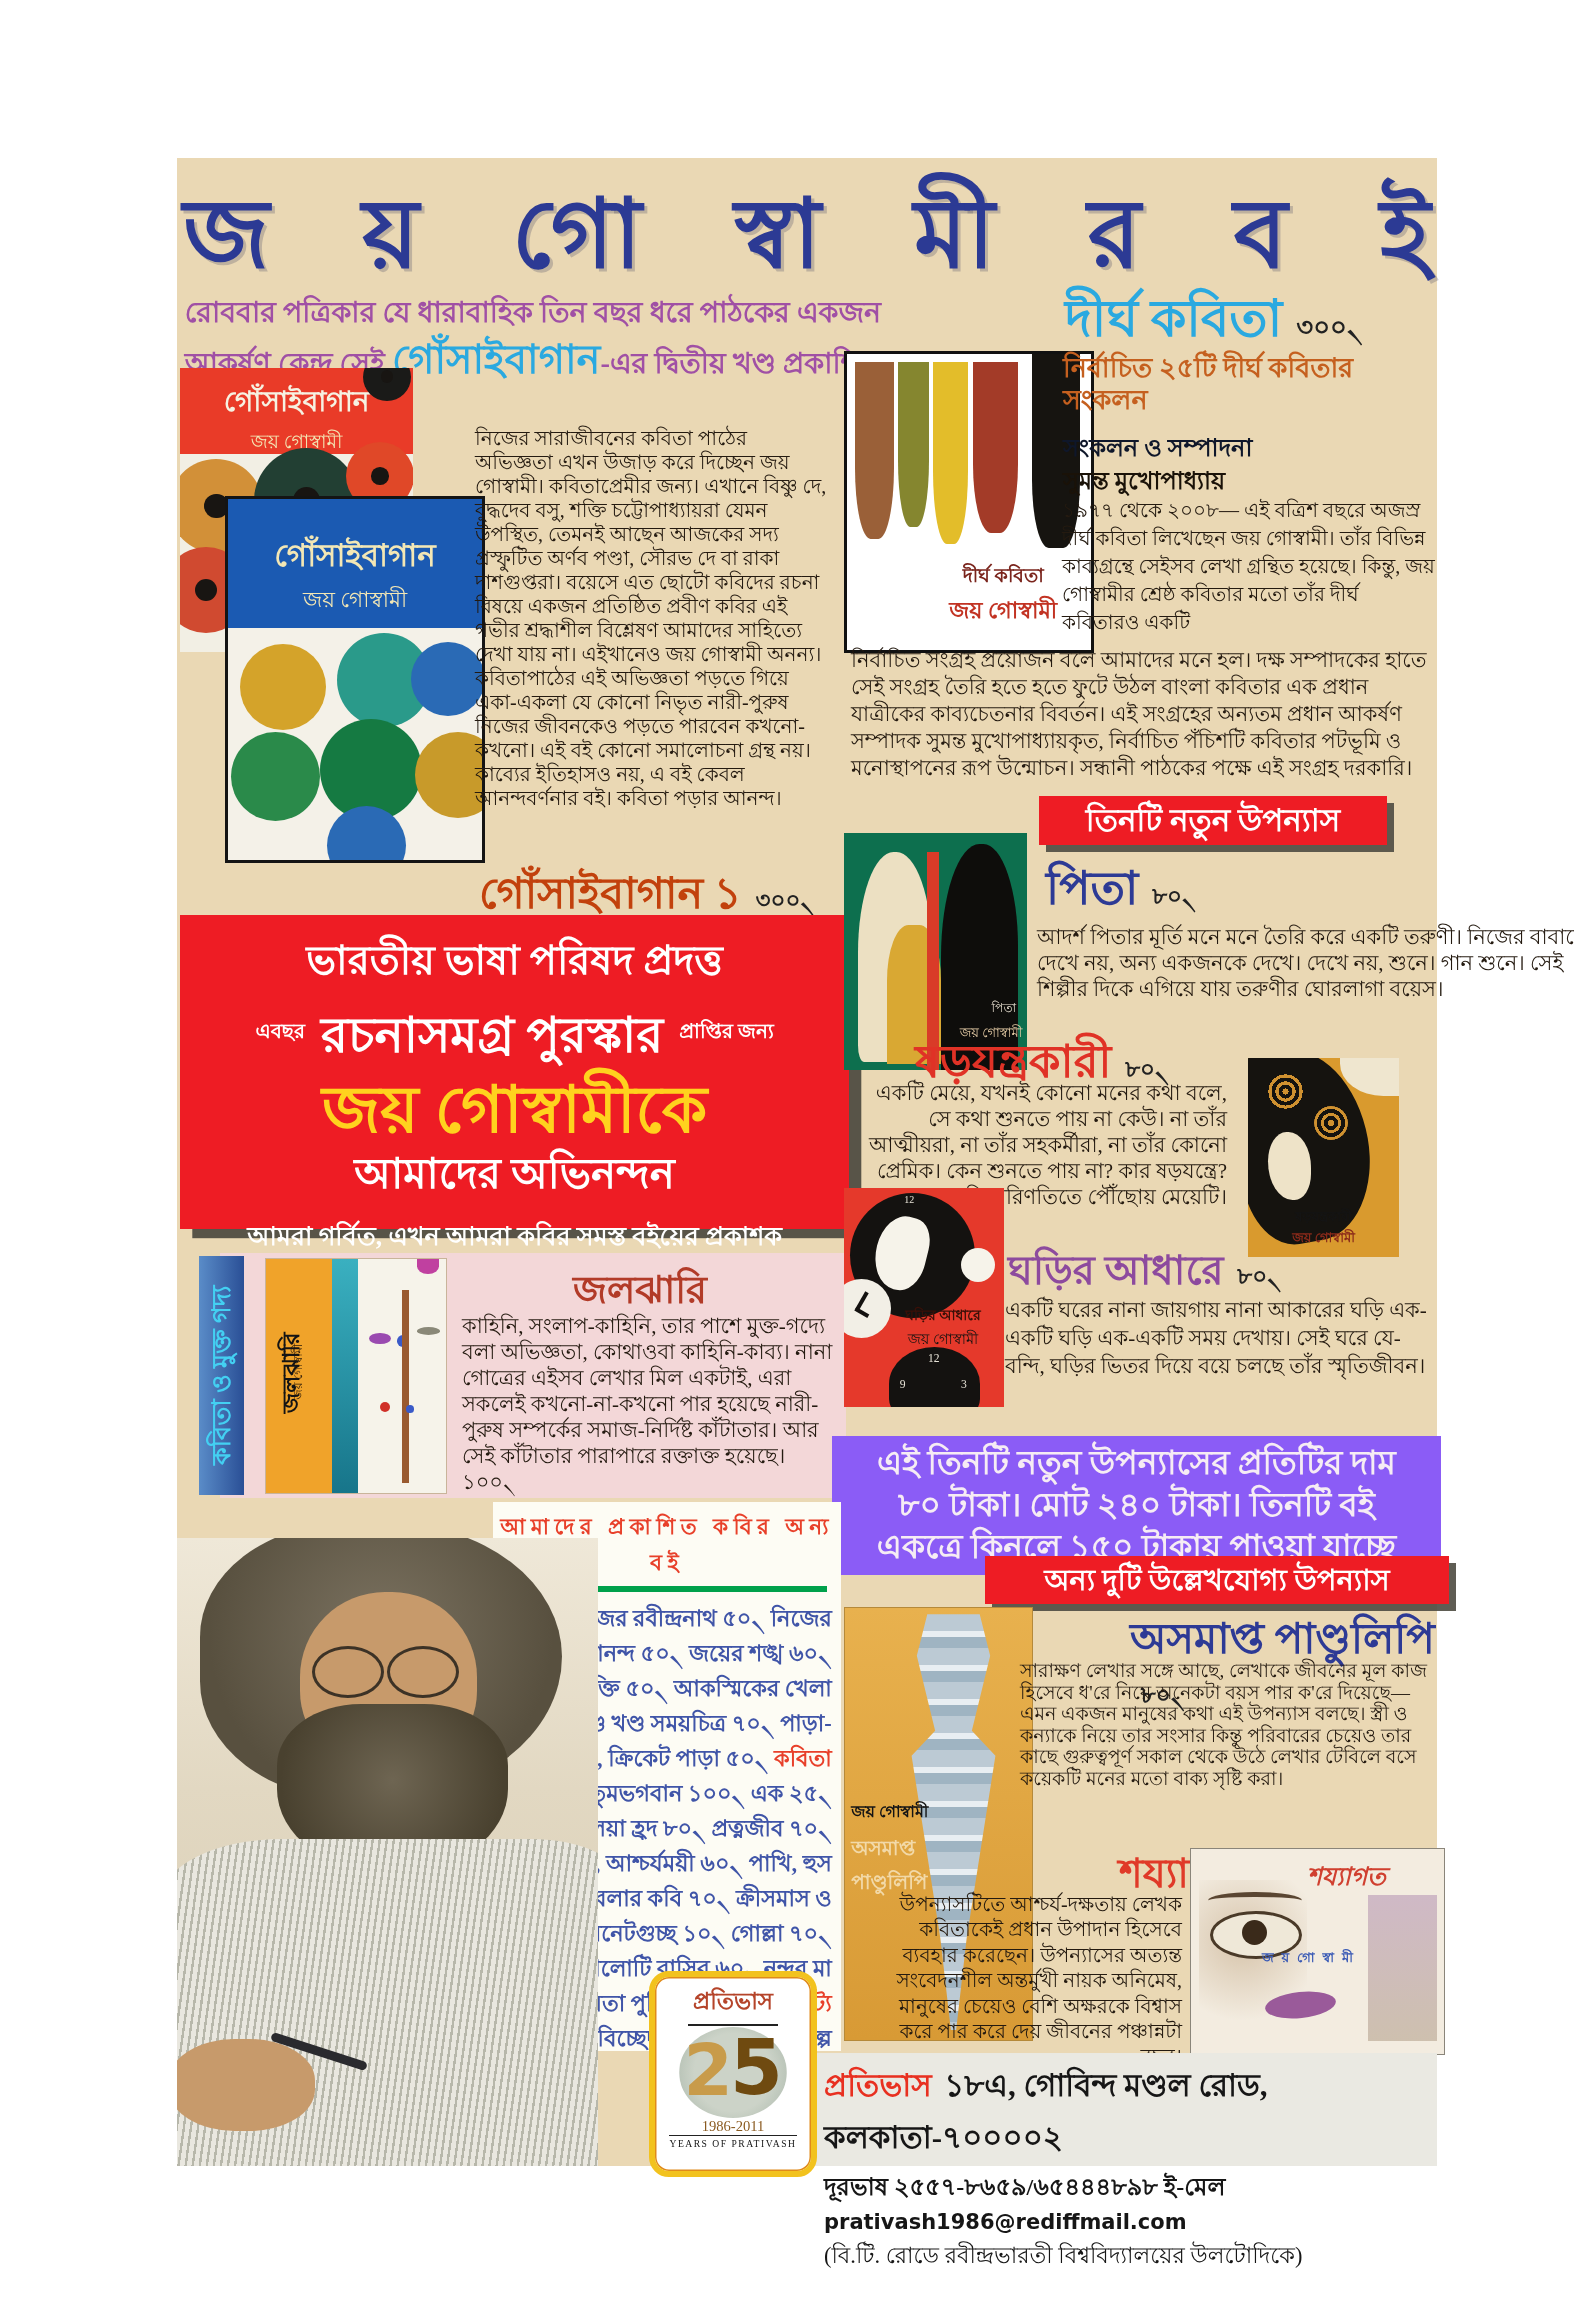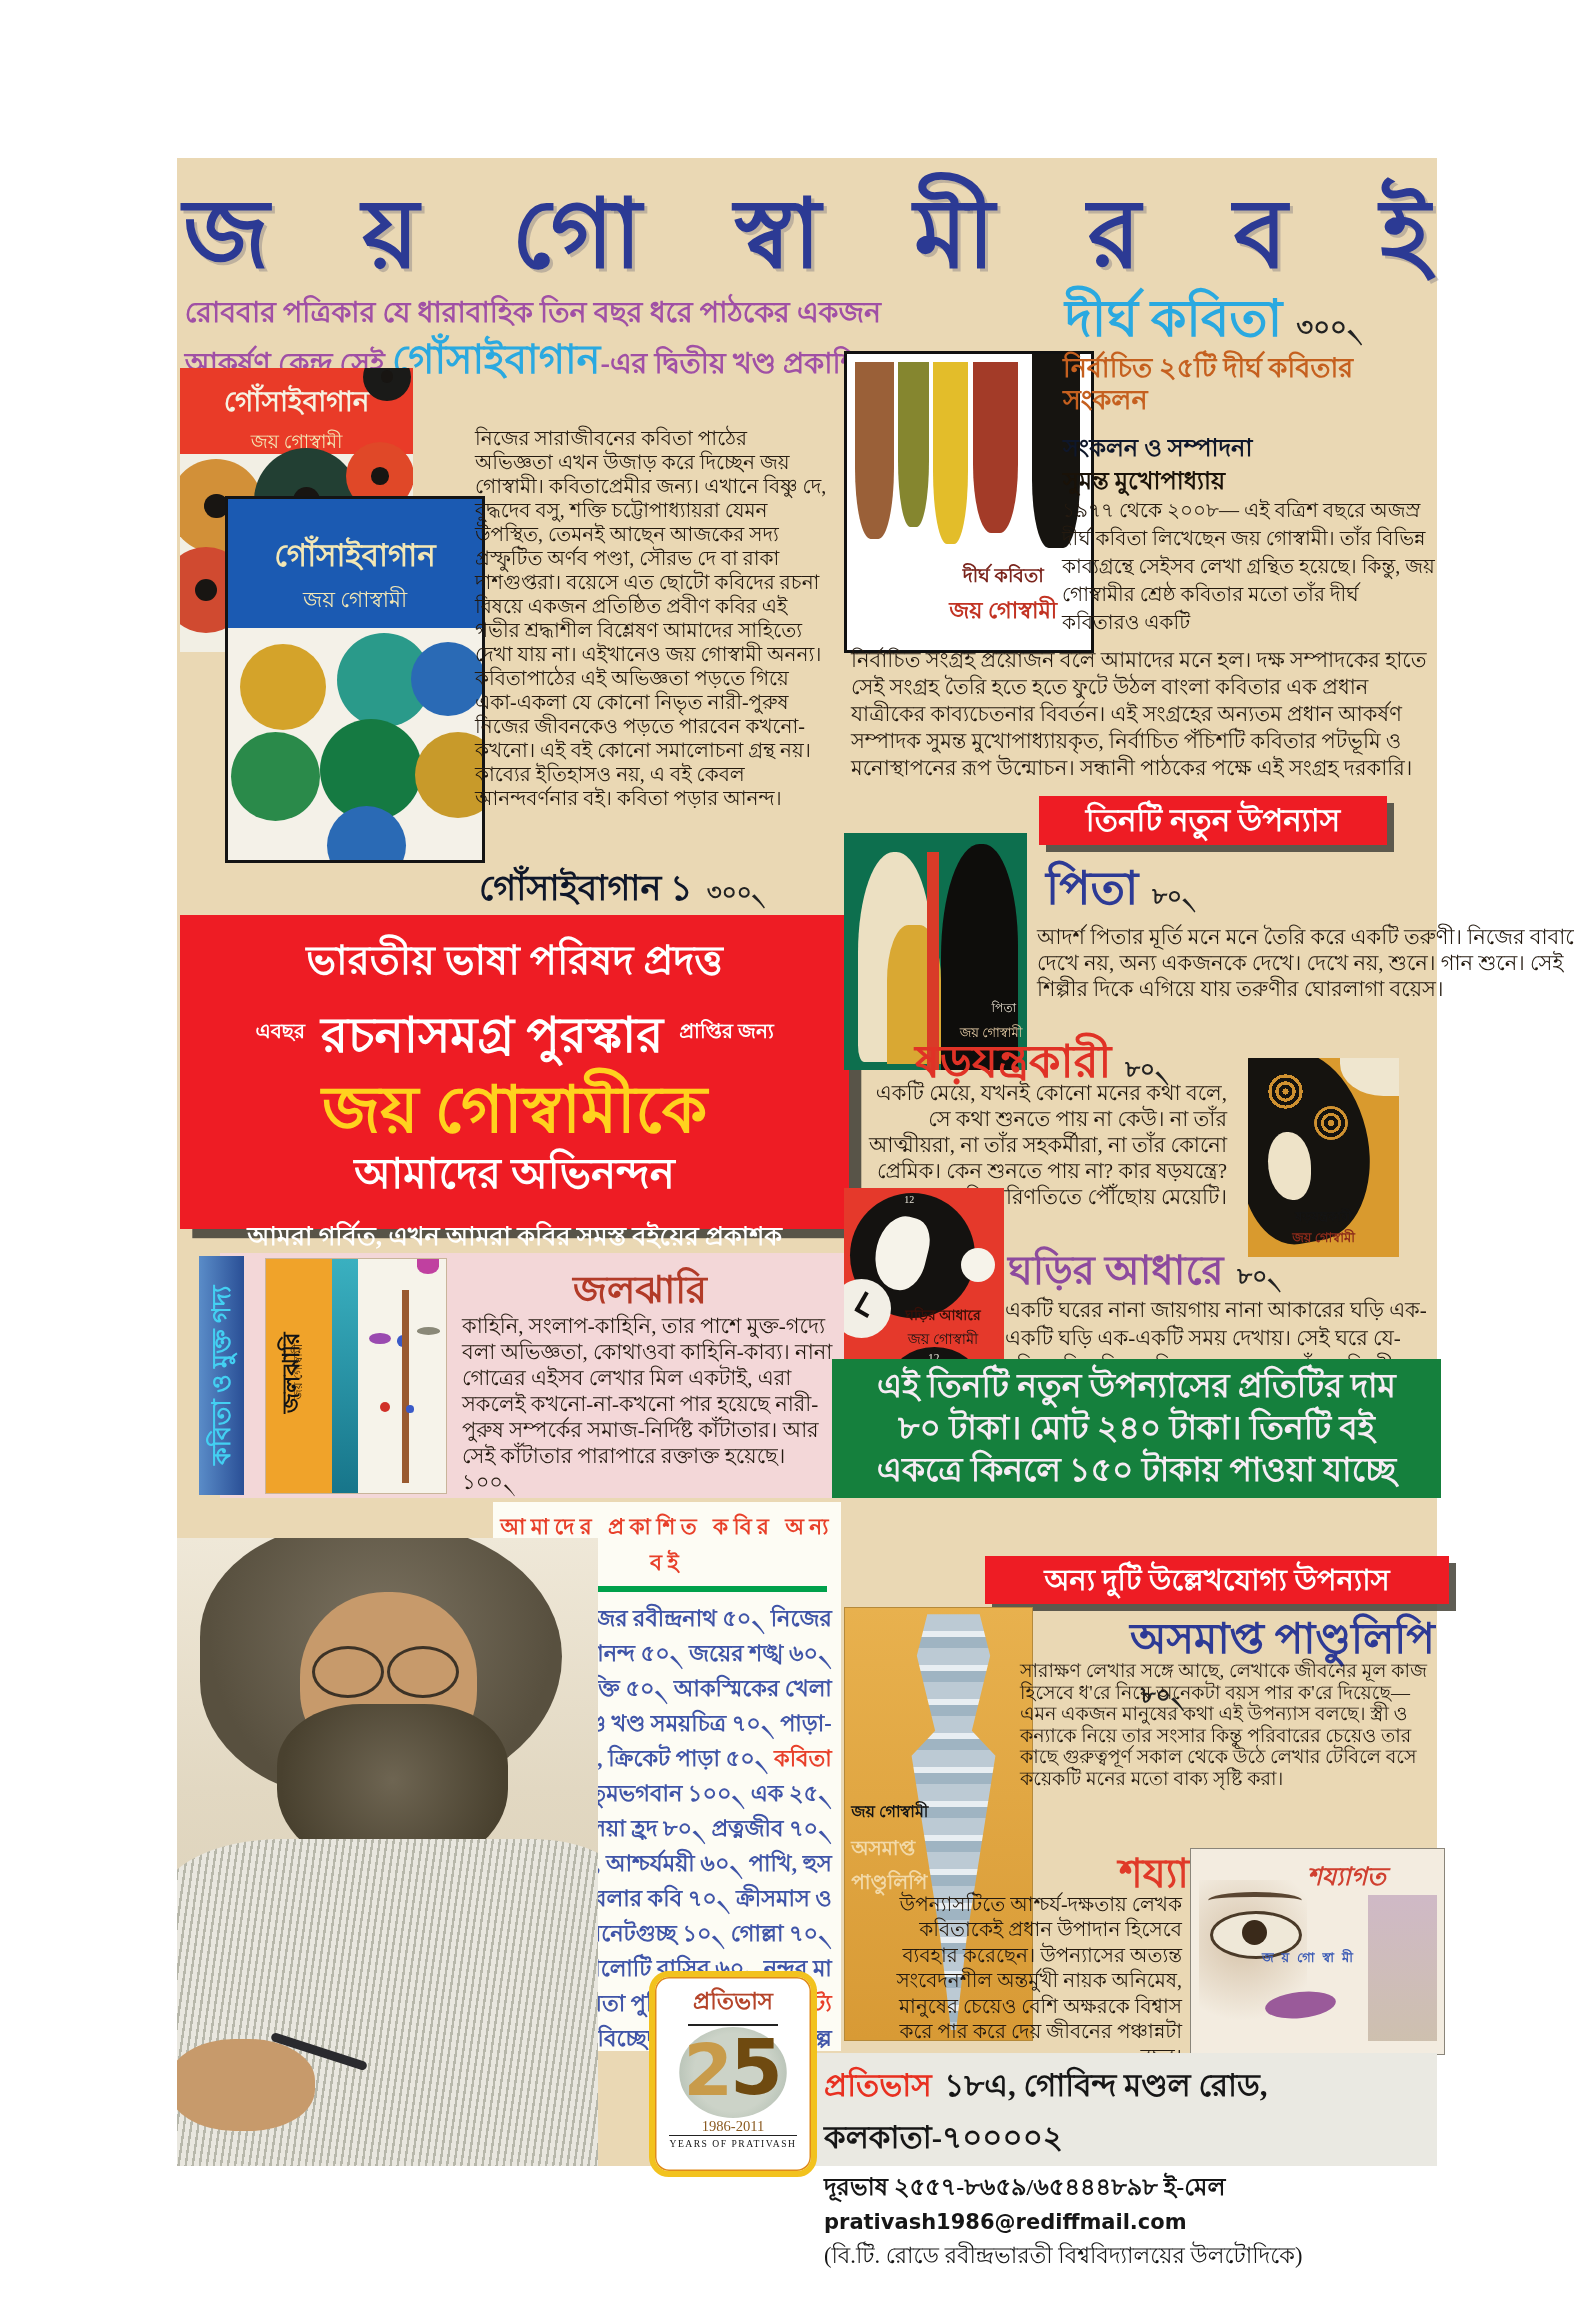--- a/index.html
+++ b/index.html
@@ -65,21 +65,21 @@
     <div class="disc holes" style="left:183px;top:143px;width:74px;height:74px;background:#2a6ab5;"></div>
     <div class="disc holes" style="left:92px;top:220px;width:102px;height:102px;background:#157a42;"></div>
     <div class="disc holes" style="left:3.1px;top:233px;width:89px;height:89px;background:#2a8a4a;"></div>
     <div class="disc holes" style="left:187px;top:233px;width:86px;height:86px;background:#c89a2a;"></div>
     <div class="disc holes" style="left:99px;top:307px;width:79px;height:79px;background:#2a6ab5;"></div>
   </div>
 
   <div class="ab body-text" style="left:298px;top:268px;width:353px;font-size:20px;line-height:24px;">নিজের সারাজীবনের কবিতা পাঠের অভিজ্ঞতা এখন উজাড় করে দিচ্ছেন জয় গোস্বামী। কবিতাপ্রেমীর জন্য। এখানে বিষ্ণু দে, বুদ্ধদেব বসু, শক্তি চট্টোপাধ্যায়রা যেমন উপস্থিত, তেমনই আছেন আজকের সদ্য প্রস্ফুটিত অর্ণব পণ্ডা, সৌরভ দে বা রাকা দাশগুপ্তরা। বয়েসে এত ছোটো কবিদের রচনা বিষয়ে একজন প্রতিষ্ঠিত প্রবীণ কবির এই গভীর শ্রদ্ধাশীল বিশ্লেষণ আমাদের সাহিত্যে দেখা যায় না। এইখানেও জয় গোস্বামী অনন্য। কবিতাপাঠের এই অভিজ্ঞতা পড়তে গিয়ে একা-একলা যে কোনো নিভৃত নারী-পুরুষ নিজের জীবনকেও পড়তে পারবেন কখনো-কখনো। এই বই কোনো সমালোচনা গ্রন্থ নয়। কাব্যের ইতিহাসও নয়, এ বই কেবল আনন্দবর্ণনার বই। কবিতা পড়ার আনন্দ।</div>
 
   <div class="ab" style="left:302px;top:703px;">
-    <span style="font-size:35px;font-weight:bold;color:#0f172a;">গোঁসাইবাগান ১</span>
+    <span style="font-size:43px;font-weight:bold;color:#c2410c;">গোঁসাইবাগান ১</span>
     <span class="price" style="font-size:23px;margin-left:10.8px;">৩০০৲</span>
   </div>
 
   <div class="ab" style="left:3.1px;top:757px;width:669px;height:314px;background:#ee1c24;
        box-shadow:12.3px 9.2px 0 rgba(80,77,66,.95);text-align:center;color:#ffffff;">
     <div style="margin-top:14px;font-size:40px;font-weight:bold;">ভারতীয় ভাষা পরিষদ প্রদত্ত</div>
     <div style="margin-top:1.5px;">
       <span style="font-size:20px;font-weight:bold;vertical-align:14px;">এবছর</span>
       <span style="font-size:49px;font-weight:bold;margin:0 13px;">রচনাসমগ্র পুরস্কার</span>
       <span style="font-size:20px;font-weight:bold;vertical-align:14px;">প্রাপ্তির জন্য</span>
@@ -243,21 +243,21 @@
         <div style="font-size:14.6px;color:#141210;">জয় গোস্বামী</div>
      </div>
   </div>
 
   <div class="ab" style="left:831px;top:1081px;">
      <span style="font-size:40px;font-weight:bold;color:#8d4a9e;">ঘড়ির আধারে</span>
      <span class="price" style="font-size:23px;margin-left:10.8px;">৮০৲</span>
   </div>
   <div class="ab body-text" style="left:828px;top:1138px;width:435px;font-size:21px;line-height:28px;">একটি ঘরের নানা জায়গায় নানা আকারের ঘড়ি এক-একটি ঘড়ি এক-একটি সময় দেখায়। সেই ঘরে যে-বন্দি, ঘড়ির ভিতর দিয়ে বয়ে চলছে তাঁর স্মৃতিজীবন।</div>
 
-  <div class="ab" style="left:655px;top:1201px;width:609px;height:139px;background:#15803d;
+  <div class="ab" style="left:655px;top:1278px;width:609px;height:139px;background:#8b5cf6;
        text-align:center;color:#f6ecf4;font-weight:bold;">
      <div style="margin-top:6.2px;font-size:33px;line-height:42px;">এই তিনটি নতুন উপন্যাসের প্রতিটির দাম</div>
      <div style="font-size:33px;line-height:42px;">৮০ টাকা। মোট ২৪০ টাকা। তিনটি বই</div>
      <div style="font-size:33px;line-height:42px;">একত্রে কিনলে  ১৫০ টাকায়  পাওয়া যাচ্ছে</div>
   </div>
 
   <div class="ab banner" style="left:808px;top:1398px;width:464px;height:48px;font-size:29px;line-height:48px;">অন্য দুটি উল্লেখযোগ্য উপন্যাস</div>
 
   <div class="ab cover" style="left:667px;top:1449px;width:187px;height:432px;border:0.8px solid #b5893a;
        background:linear-gradient(180deg,#e8b14e,#d89a35);">

